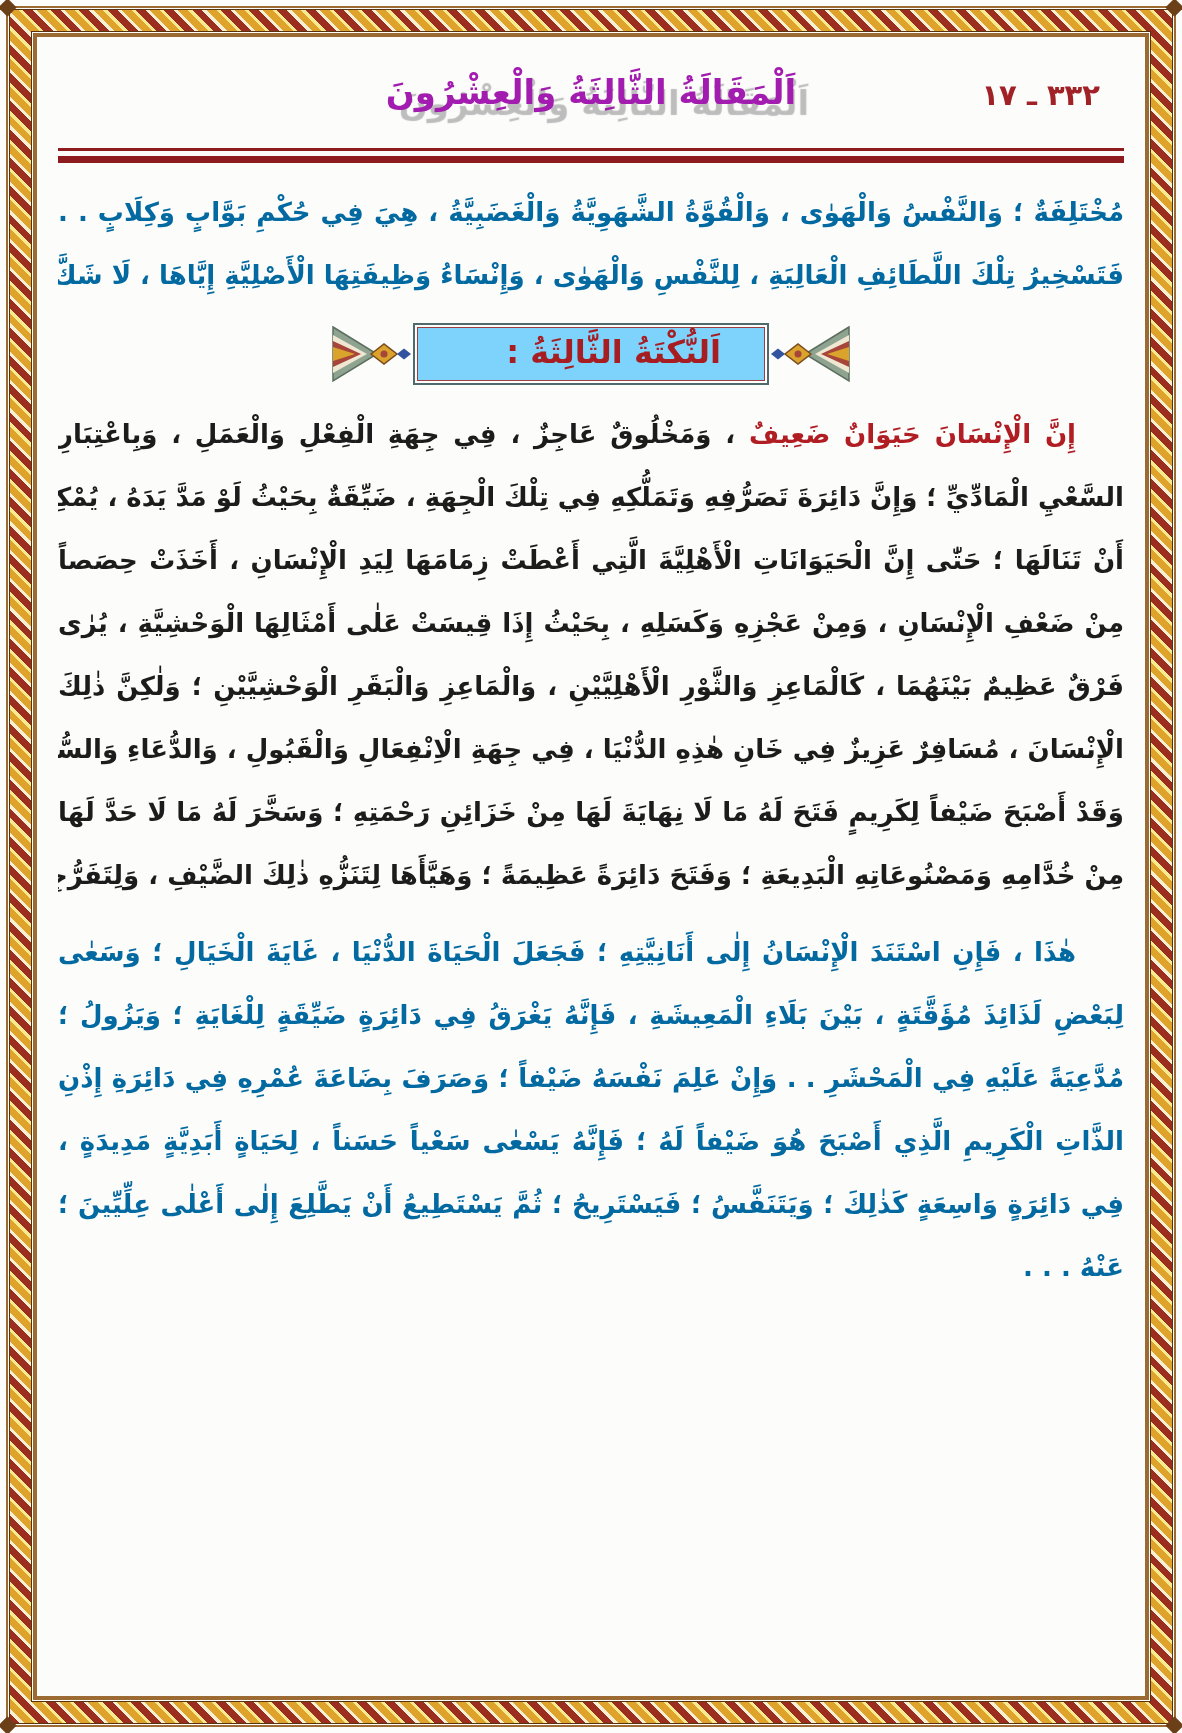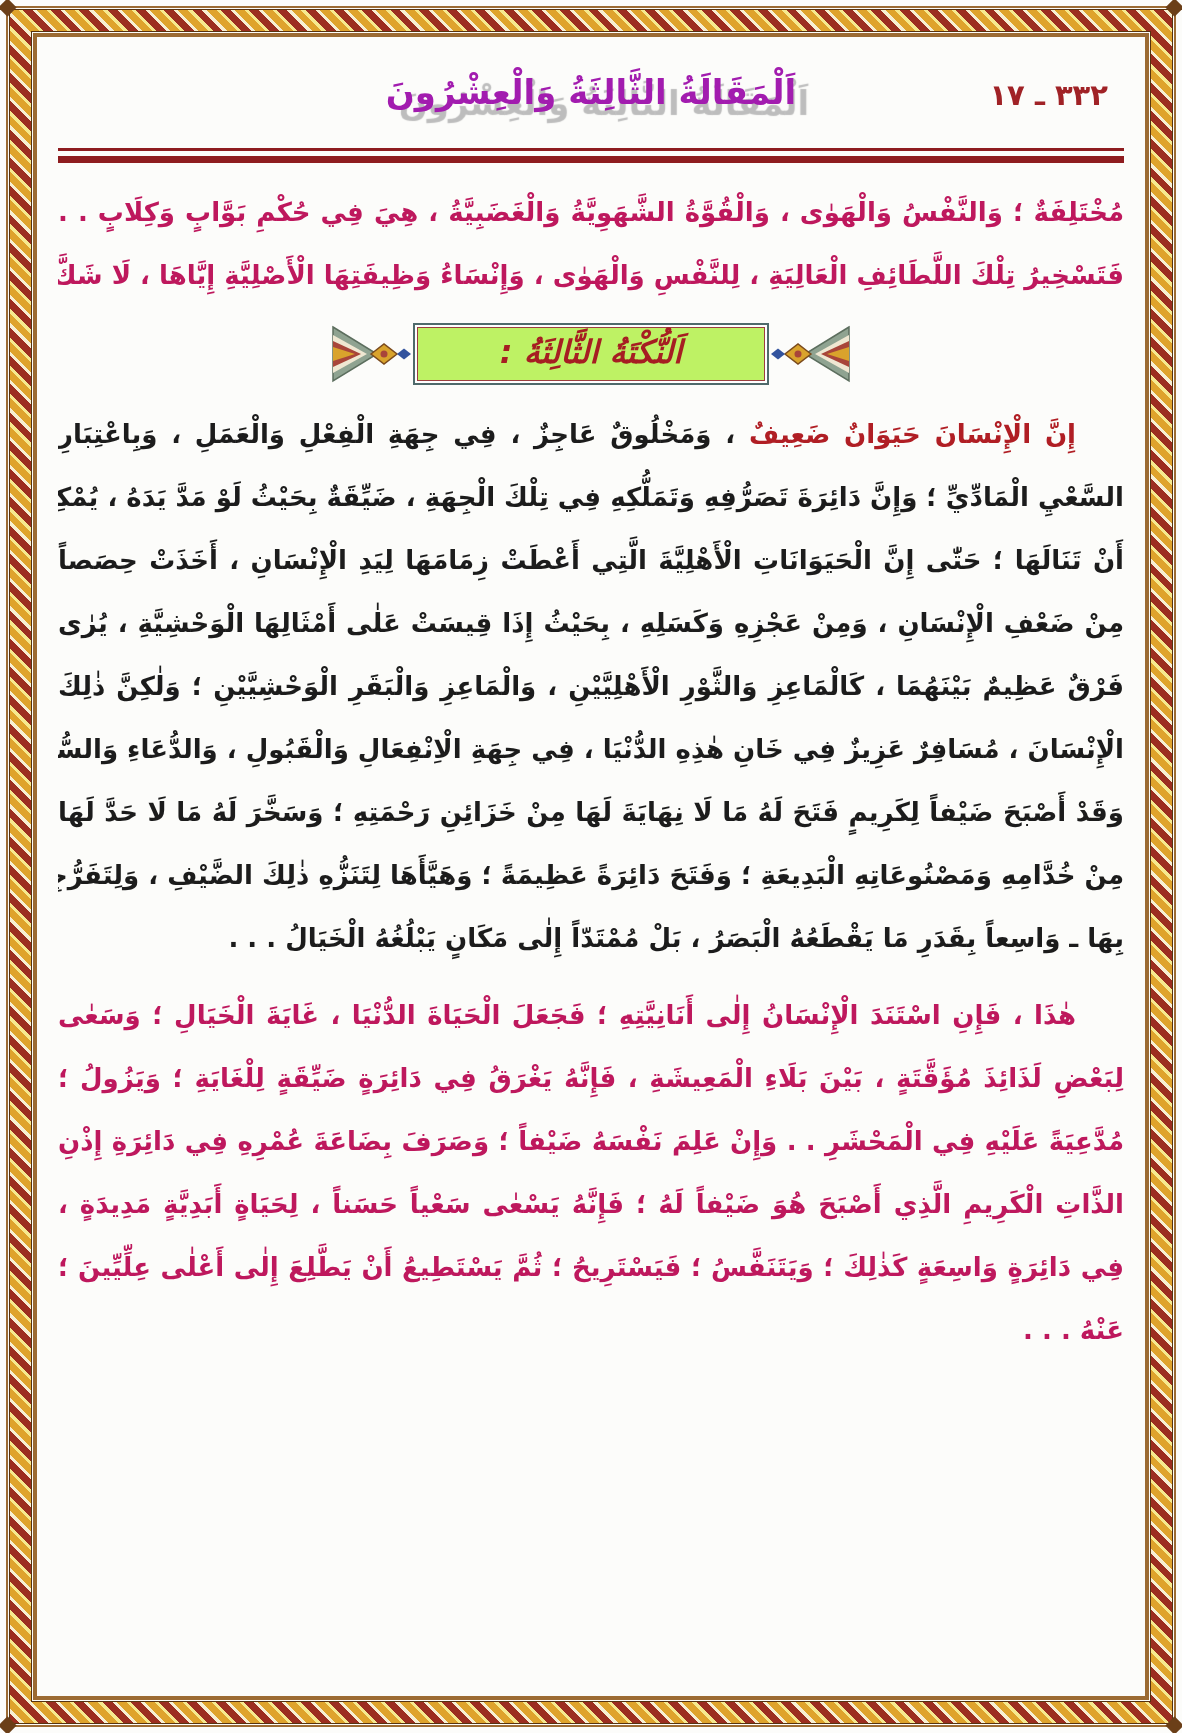--- a/index.html
+++ b/index.html
@@ -15,38 +15,38 @@
   .spike{position:absolute;width:13px;height:13px;background:#6b3f18;transform:rotate(45deg);}
   .spike.tl{top:1px;left:1px;} .spike.tr{top:1px;right:1px;}
   .spike.bl{bottom:1px;left:1px;} .spike.br{bottom:1px;right:1px;}
 
   
   .content{position:absolute;top:40px;bottom:40px;left:58px;right:58px;direction:rtl;}
 
   .header{position:relative;height:66px;margin-top:32px;}
   .page-title{display:block;text-align:center;font-size:34px;font-weight:700;color:#a21caf;
       text-shadow:13px 11px 1px #bdbdbd;}
-  .page-number{position:absolute;top:6px;left:auto;right:16px;font-size:29px;font-weight:700;color:#a02226;direction:rtl;}
+  .page-number{position:absolute;top:6px;left:auto;right:24px;font-size:29px;font-weight:700;color:#a02226;direction:rtl;}
 
   .rules{height:5px;border-top:3px solid #8e1c1f;border-bottom:7px solid #8e1c1f;margin-top:10px;}
 
   .body-text{margin-top:18px;font-size:26px;font-weight:700;}
   .para{margin:0 0 14px 0;}
-  .para.red{color:#be185d;}
+  .para.red{color:#0369a1;}
   .para.black{color:#1c1c1c;}
   .tline{height:63px;line-height:63px;text-align:justify;text-align-last:justify;text-justify:inter-word;overflow:hidden;white-space:nowrap;}
   .tline.lastline{text-align-last:right;}
   .tline.indent{padding-right:48px;}
   .em{color:#b01e24;font-weight:700;margin-top:12px;}
 
   
   .nukta-row{display:flex;align-items:center;justify-content:center;margin:16px 0 18px 0;direction:rtl;}
-  .nukta-box{background:#bef264;border:2px solid #4f6a6b;
+  .nukta-box{background:#7dd3fc;border:2px solid #4f6a6b;
       box-shadow:inset 0 0 0 2px #ffffff, inset 0 0 0 3px #9c3f3f;
-      padding:8px 46px 12px;min-width:260px;text-align:center;font-style:italic;}
+      padding:8px 46px 12px;min-width:260px;text-align:right;}
   .nukta-label{font-size:32px;font-weight:700;color:#a61e22;}
   .orn{flex:0 0 auto;margin:0 -2px;}
   .orn.flip{transform:scaleX(-1);}
 </style>
 </head>
 <body>
 
 <div class="page">
 
   <div class="f1"></div>
@@ -97,21 +97,20 @@
   </div>
 <div class="para black">
           <div class="tline indent"><span></span><span class="em">إِنَّ الْإِنْسَانَ حَيَوَانٌ ضَعِيفٌ</span><span> ، وَمَخْلُوقٌ عَاجِزٌ ، فِي جِهَةِ الْفِعْلِ وَالْعَمَلِ ، وَبِاعْتِبَارِ</span></div>
           <div class="tline"><span>السَّعْيِ الْمَادِّيِّ ؛ وَإِنَّ دَائِرَةَ تَصَرُّفِهِ وَتَمَلُّكِهِ فِي تِلْكَ الْجِهَةِ ، ضَيِّقَةٌ بِحَيْثُ لَوْ مَدَّ يَدَهُ ، يُمْكِنُ</span></div>
           <div class="tline"><span>أَنْ تَنَالَهَا ؛ حَتّٰى إِنَّ الْحَيَوَانَاتِ الْأَهْلِيَّةَ الَّتِي أَعْطَتْ زِمَامَهَا لِيَدِ الْإِنْسَانِ ، أَخَذَتْ حِصَصاً</span></div>
           <div class="tline"><span>مِنْ ضَعْفِ الْإِنْسَانِ ، وَمِنْ عَجْزِهِ وَكَسَلِهِ ، بِحَيْثُ إِذَا قِيسَتْ عَلٰى أَمْثَالِهَا الْوَحْشِيَّةِ ، يُرٰى</span></div>
           <div class="tline"><span>فَرْقٌ عَظِيمٌ بَيْنَهُمَا ، كَالْمَاعِزِ وَالثَّوْرِ الْأَهْلِيَّيْنِ ، وَالْمَاعِزِ وَالْبَقَرِ الْوَحْشِيَّيْنِ ؛ وَلٰكِنَّ ذٰلِكَ</span></div>
           <div class="tline"><span>الْإِنْسَانَ ، مُسَافِرٌ عَزِيزٌ فِي خَانِ هٰذِهِ الدُّنْيَا ، فِي جِهَةِ الْاِنْفِعَالِ وَالْقَبُولِ ، وَالدُّعَاءِ وَالسُّؤَالِ ؛</span></div>
           <div class="tline"><span>وَقَدْ أَصْبَحَ ضَيْفاً لِكَرِيمٍ فَتَحَ لَهُ مَا لَا نِهَايَةَ لَهَا مِنْ خَزَائِنِ رَحْمَتِهِ ؛ وَسَخَّرَ لَهُ مَا لَا حَدَّ لَهَا</span></div>
           <div class="tline"><span>مِنْ خُدَّامِهِ وَمَصْنُوعَاتِهِ الْبَدِيعَةِ ؛ وَفَتَحَ دَائِرَةً عَظِيمَةً ؛ وَهَيَّأَهَا لِتَنَزُّهِ ذٰلِكَ الضَّيْفِ ، وَلِتَفَرُّجِهِ</span></div>
-          <div class="tline lastline"><span>بِهَا ـ وَاسِعاً بِقَدَرِ مَا يَقْطَعُهُ الْبَصَرُ ، بَلْ مُمْتَدّاً إِلٰى مَكَانٍ يَبْلُغُهُ الْخَيَالُ . . .</span></div>
         </div>
         <div class="para red">
           <div class="tline indent"><span>هٰذَا ، فَإِنِ اسْتَنَدَ الْإِنْسَانُ إِلٰى أَنَانِيَّتِهِ ؛ فَجَعَلَ الْحَيَاةَ الدُّنْيَا ، غَايَةَ الْخَيَالِ ؛ وَسَعٰى</span></div>
           <div class="tline"><span>لِبَعْضِ لَذَائِذَ مُؤَقَّتَةٍ ، بَيْنَ بَلَاءِ الْمَعِيشَةِ ، فَإِنَّهُ يَغْرَقُ فِي دَائِرَةٍ ضَيِّقَةٍ لِلْغَايَةِ ؛ وَيَزُولُ ؛</span></div>
           <div class="tline"><span>مُدَّعِيَةً عَلَيْهِ فِي الْمَحْشَرِ . . وَإِنْ عَلِمَ نَفْسَهُ ضَيْفاً ؛ وَصَرَفَ بِضَاعَةَ عُمْرِهِ فِي دَائِرَةِ إِذْنِ</span></div>
           <div class="tline"><span>الذَّاتِ الْكَرِيمِ الَّذِي أَصْبَحَ هُوَ ضَيْفاً لَهُ ؛ فَإِنَّهُ يَسْعٰى سَعْياً حَسَناً ، لِحَيَاةٍ أَبَدِيَّةٍ مَدِيدَةٍ ،</span></div>
           <div class="tline"><span>فِي دَائِرَةٍ وَاسِعَةٍ كَذٰلِكَ ؛ وَيَتَنَفَّسُ ؛ فَيَسْتَرِيحُ ؛ ثُمَّ يَسْتَطِيعُ أَنْ يَطَّلِعَ إِلٰى أَعْلٰى عِلِّيِّينَ ؛</span></div>
           <div class="tline lastline"><span>عَنْهُ . . .</span></div>
         </div>
       </div>

